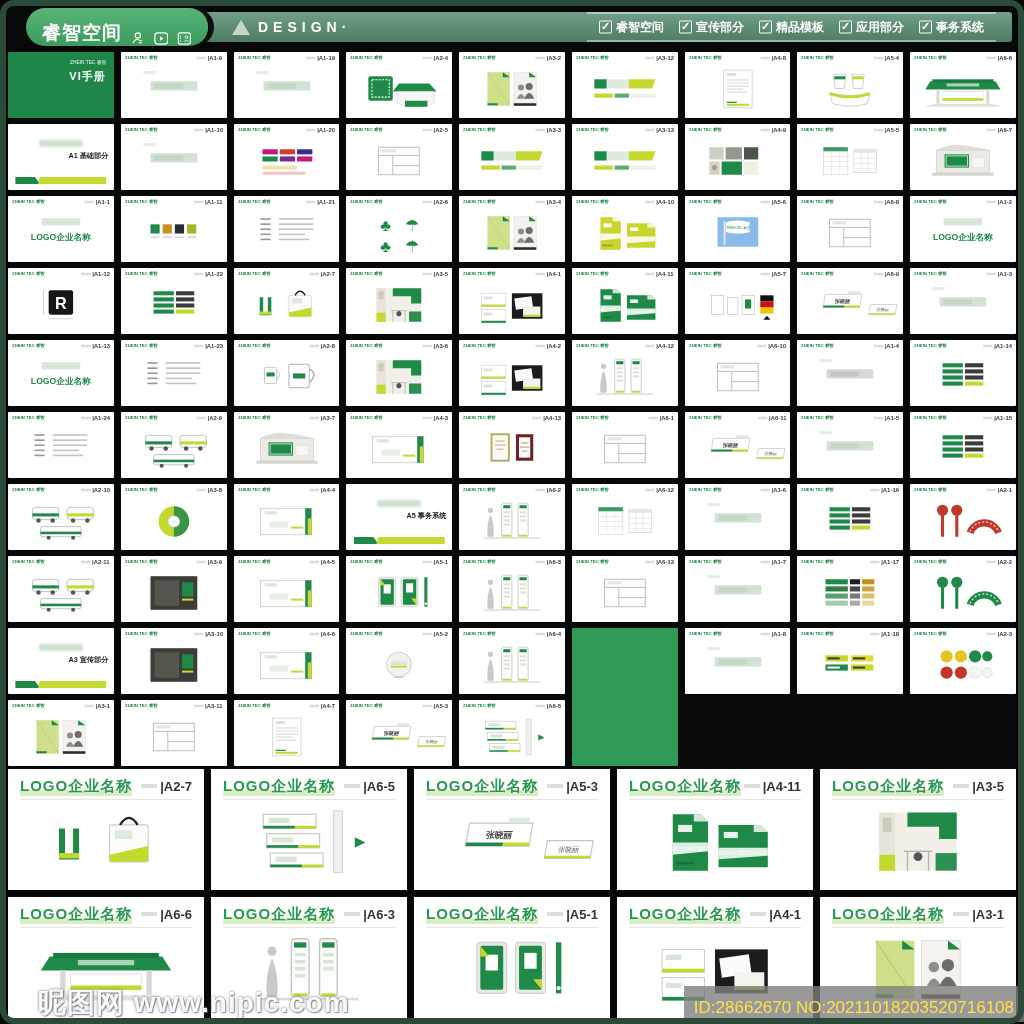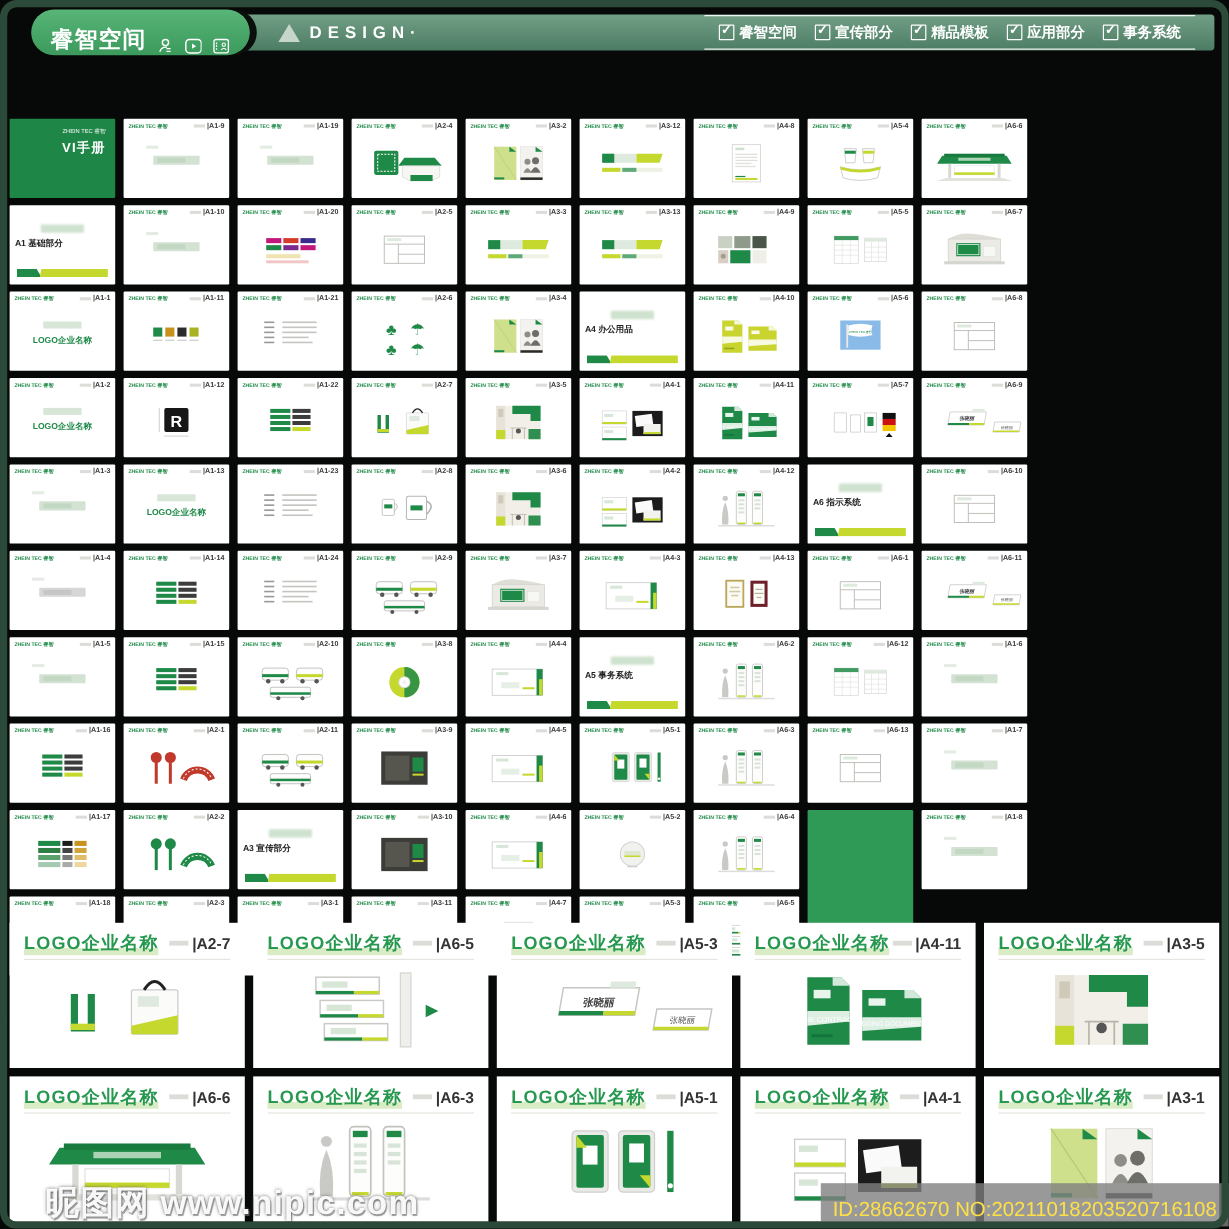--- a/index.html
+++ b/index.html
@@ -17,36 +17,36 @@
   .pill svg{display:block;}
   .design{position:absolute;left:222px;top:50%;transform:translateY(-50%);display:flex;align-items:center;gap:8px;z-index:3;}
   .tri{width:0;height:0;border-left:9px solid transparent;border-right:9px solid transparent;border-bottom:15px solid #c6d6cb;}
   .design-text{color:#fff;font-size:14px;letter-spacing:5px;font-weight:bold;}
   .badges{position:absolute;right:18px;top:50%;transform:translateY(-50%);display:flex;gap:15px;
           padding:5px 12px;border-top:1px solid rgba(255,255,255,.9);border-bottom:1px solid rgba(255,255,255,.9);z-index:3;}
   .badge{display:flex;align-items:center;gap:4px;color:#fff;font-size:12px;font-weight:bold;white-space:nowrap;}
   .check{width:11px;height:11px;border:1.5px solid #fff;border-radius:1px;color:#fff;font-size:11px;
          line-height:9px;text-align:center;font-weight:bold;display:inline-block;}
   
-  .grid{position:absolute;left:8px;top:52px;width:848px;display:grid;z-index:2;
-        grid-template-columns:repeat(9,1fr);grid-auto-rows:66px;gap:6px 7px;margin-top:47px;}
+  .grid{position:absolute;left:8px;top:52px;width:1008px;display:grid;z-index:2;
+        grid-template-columns:repeat(9,1fr);grid-auto-rows:66px;gap:6px 7px;}
   .card{background:#fff;position:relative;overflow:hidden;border-radius:1px;}
   .card-head{display:flex;justify-content:space-between;align-items:flex-start;padding:3px 4px 0;height:9px;}
   .logo-sm{color:#1f8a48;font-size:6px;font-weight:bold;transform:scale(.72);transform-origin:left top;white-space:nowrap;}
   .label-sm{color:#3a3a3a;font-size:7px;font-weight:bold;transform:scale(.85);transform-origin:right top;
             white-space:nowrap;display:flex;align-items:center;gap:2px;}
   .smudge{display:inline-block;width:11px;height:3px;background:#dcdcd8;}
   .card-body{position:absolute;left:2px;right:2px;top:11px;bottom:2px;}
   .card-body svg,.big-body svg{width:100%;height:100%;display:block;}
   
   .cover{background:#1e8646;}
   .cover-inner{position:absolute;top:7px;right:8px;text-align:right;color:#fff;}
   .cover-logo{font-size:6px;transform:scale(.8);transform-origin:right top;white-space:nowrap;opacity:.95;}
   .cover-title{font-size:11px;font-weight:bold;letter-spacing:1px;margin-top:1px;}
-  .div-mid{position:absolute;left:0;right:0;top:16px;text-align:left;}
+  .div-mid{position:absolute;left:0;right:0;top:16px;text-align:right;}
   .blurbar{width:42%;height:7px;margin:0 auto;background:#cfe2cf;filter:blur(1px);border-radius:1px;}
   .div-label{font-size:8px;font-weight:bold;color:#222;margin-top:3px;transform:scale(.9);}
   .chev{position:absolute;left:7%;right:7%;bottom:6px;height:7px;}
   .chev i{position:absolute;top:0;height:100%;display:block;}
   .chev-g{left:0;width:27%;background:#1f8a48;clip-path:polygon(0 0,80% 0,100% 100%,0 100%);}
   .chev-l{left:25%;right:0;background:#c5d82d;clip-path:polygon(2.5% 0,100% 0,100% 100%,0 100%);}
   .block{background:#2f9a55;grid-row:span 2;}
   
   .bigrow{position:absolute;left:8px;width:1008px;height:121px;display:grid;z-index:2;
           grid-template-columns:repeat(5,1fr);gap:7px;}
@@ -499,30 +499,20 @@
           <path d="M67 6 l7 5 h-7 Z" fill="#1f8a48"></path>
           <circle cx="59" cy="21" r="3" fill="#8e8e88"></circle>
           <circle cx="67" cy="20" r="3.5" fill="#6e6e68"></circle>
           <path d="M55 32 q4 -9 8 0 Z" fill="#8e8e88"></path>
           <path d="M62 32 q5 -11 10 0 Z" fill="#6e6e68"></path>
           <rect x="52" y="36.5" width="22" height="2.5" fill="#2b2b28"></rect>
         </svg>
       </div>
     </div>
     <div class="card">
-      <div class="div-mid">
-        <div class="blurbar"></div>
-        <div class="div-label">A4 办公用品</div>
-      </div>
-      <div class="chev">
-        <i class="chev-g"></i>
-        <i class="chev-l"></i>
-      </div>
-    </div>
-    <div class="card">
       <div class="card-head">
          <span class="logo-sm">ZHEIN TEC 睿智</span>
          <span class="label-sm"><i class="smudge"></i>|A4-10</span>
       </div>
       <div class="card-body">
         <svg viewBox="0 0 100 46" preserveAspectRatio="xMidYMid meet">
           <path d="M26 7 h16 l4 4 v28 h-20 Z" fill="#c9d42f"></path>
           <path d="M38 7 h4 l4 4 h-8 Z" fill="#fff" opacity=".8"></path>
           <rect x="29" y="13" width="8" height="4" fill="#fff" opacity=".9"></rect>
           <path d="M26 23 h20 v5 l-20 2 Z" fill="#fff" opacity=".85"></path>
@@ -864,30 +854,20 @@
             <rect x="42" y="21" width="6" height="2"></rect>
             <rect x="42" y="25" width="6" height="2"></rect>
             <rect x="58" y="13" width="6" height="2"></rect>
             <rect x="58" y="17" width="6" height="2"></rect>
             <rect x="58" y="21" width="6" height="2"></rect>
           </g>
           <rect x="41" y="36" width="8" height="1.5" fill="#c5d82d"></rect>
           <rect x="57" y="36" width="8" height="1.5" fill="#c5d82d"></rect>
           <rect x="22" y="38.5" width="56" height="1.5" fill="#ddd"></rect>
         </svg>
-      </div>
-    </div>
-    <div class="card">
-      <div class="div-mid">
-        <div class="blurbar"></div>
-        <div class="div-label">A6 指示系统</div>
-      </div>
-      <div class="chev">
-        <i class="chev-g"></i>
-        <i class="chev-l"></i>
       </div>
     </div>
     <div class="card">
       <div class="card-head">
          <span class="logo-sm">ZHEIN TEC 睿智</span>
          <span class="label-sm"><i class="smudge"></i>|A6-10</span>
       </div>
       <div class="card-body">
         <svg viewBox="0 0 100 46" preserveAspectRatio="xMidYMid meet">
           <g fill="none" stroke="#b9b9b4" stroke-width=".9">

